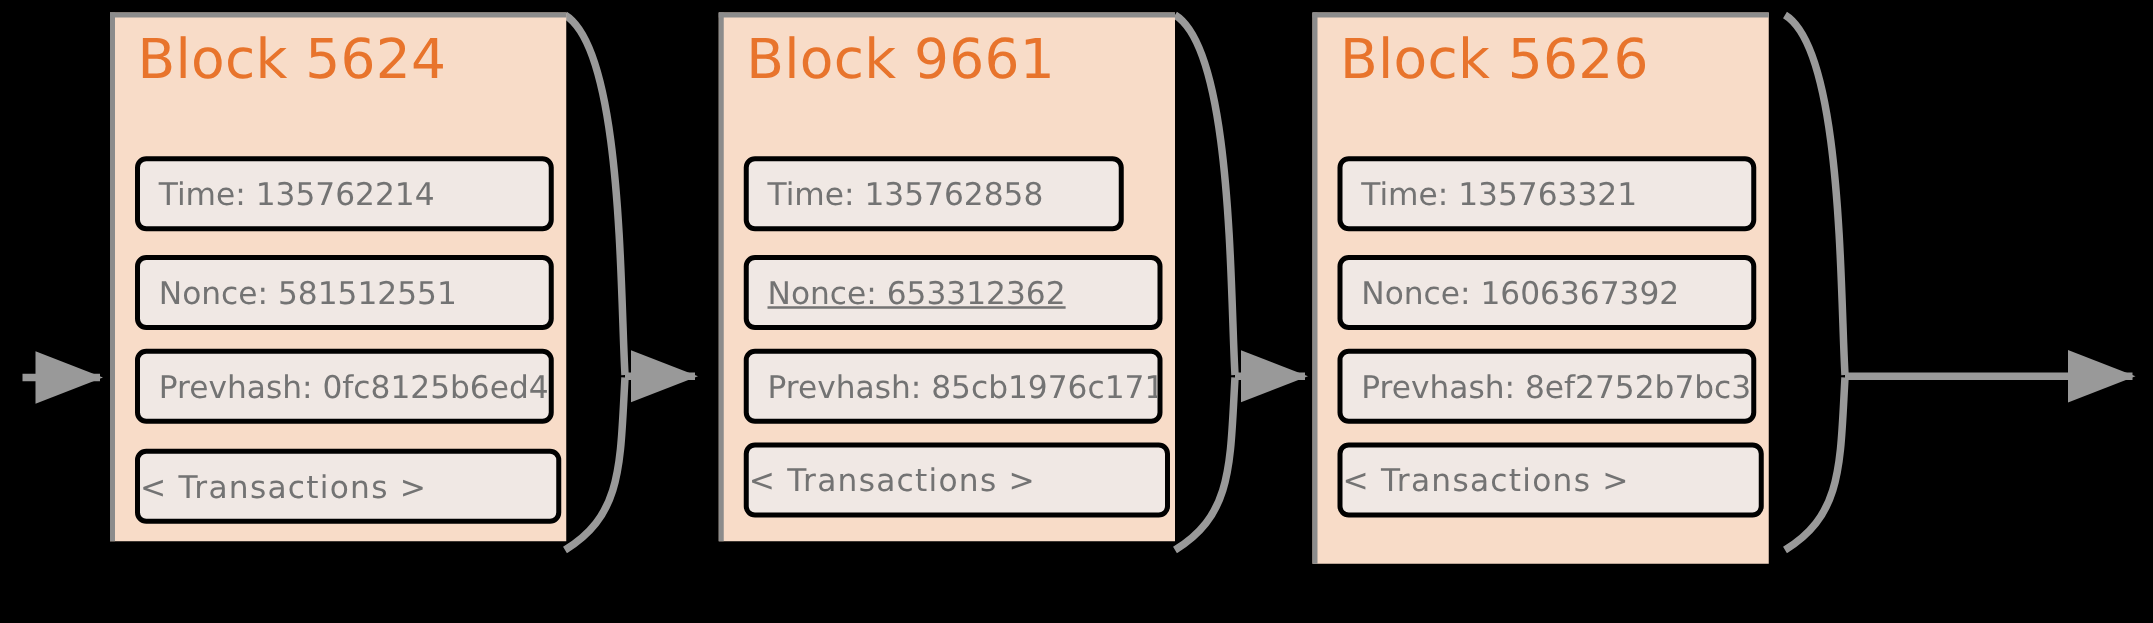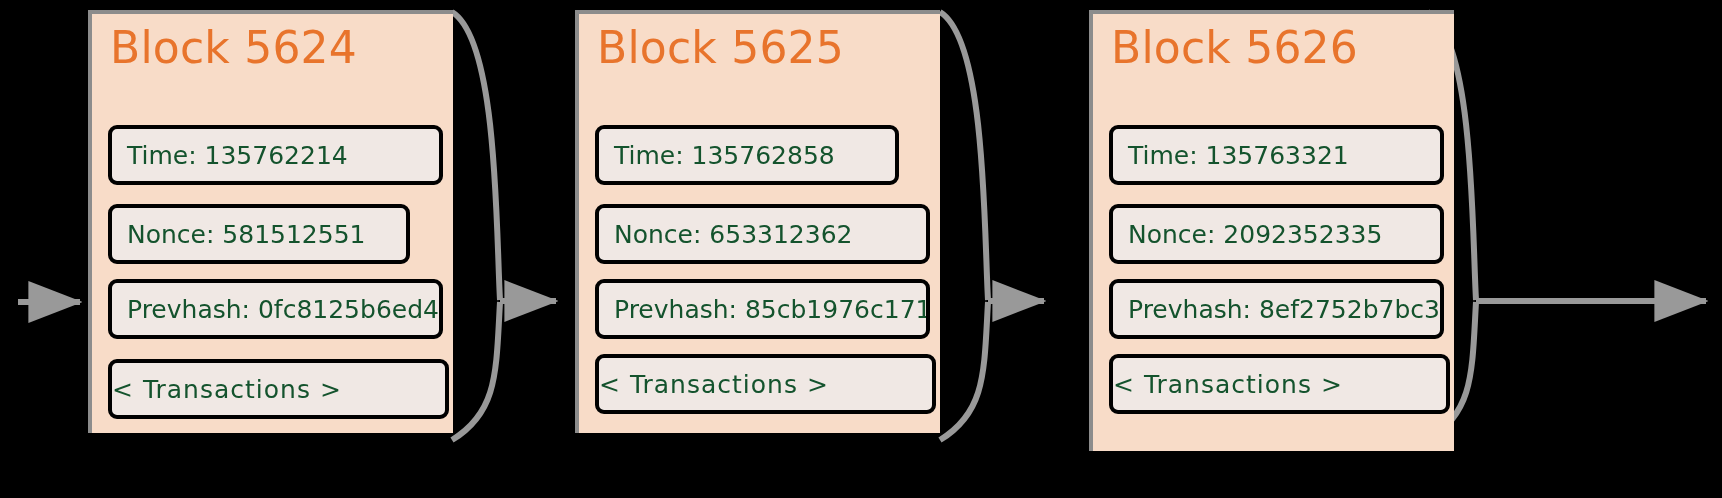--- a/index.html
+++ b/index.html
@@ -45,21 +45,21 @@
   }
   .field {
     position: absolute;
     box-sizing: border-box;
     background: #f0e8e4;
     border: 4px solid #000000;
     border-radius: 9px;
     height: 60px;
     line-height: 54px;
     font-size: 25px;
-    color: #14532d;
+    color: #737373;
     white-space: nowrap;
     overflow: hidden;
   }
   .field.left {
     padding-left: 15px;
     text-align: left;
   }
   .field.center {
     text-align: left;
     letter-spacing: 1px;
@@ -96,34 +96,34 @@
     <g>
       <path d="M1428,12 C1474,40 1472,230 1476,300" stroke="#999999" stroke-width="6" fill="none"></path>
       <path d="M1428,440 C1474,412 1472,372 1476,302" stroke="#999999" stroke-width="6" fill="none"></path>
       <path d="M1476,301 L1706,301" stroke="#999999" stroke-width="6" fill="none" marker-end="url(#arrowhead)"></path>
     </g>
   </svg>
 
   <div class="block" style="left:88px; top:10px; width:365px; height:423px;">
     <div class="block-title">Block 5624</div>
     <div class="field left" style="left:16px; top:111px; width:335px;">Time: 135762214</div>
-    <div class="field left" style="left:16px; top:190px; width:302px;">Nonce: 581512551</div>
+    <div class="field left" style="left:16px; top:190px; width:335px;">Nonce: 581512551</div>
     <div class="field left" style="left:16px; top:265px; width:335px;">Prevhash: 0fc8125b6ed4</div>
     <div class="field center" style="left:16px; top:345px; width:341px;">&lt; Transactions &gt;</div>
   </div>
 
   <div class="block" style="left:575px; top:10px; width:365px; height:423px;">
-    <div class="block-title">Block 5625</div>
+    <div class="block-title">Block 9661</div>
     <div class="field left" style="left:16px; top:111px; width:304px;">Time: 135762858</div>
-    <div class="field left" style="left:16px; top:190px; width:335px;">Nonce: 653312362</div>
+    <div class="field left" style="left:16px; top:190px; width:335px;text-decoration:underline;">Nonce: 653312362</div>
     <div class="field left" style="left:16px; top:265px; width:335px;">Prevhash: 85cb1976c171</div>
     <div class="field center" style="left:16px; top:340px; width:341px;">&lt; Transactions &gt;</div>
   </div>
 
-  <div class="block" style="left:1089px; top:10px; width:365px; height:441px;">
+  <div class="block" style="left:1050px; top:10px; width:365px; height:441px;">
     <div class="block-title">Block 5626</div>
     <div class="field left" style="left:16px; top:111px; width:335px;">Time: 135763321</div>
-    <div class="field left" style="left:16px; top:190px; width:335px;">Nonce: 2092352335</div>
+    <div class="field left" style="left:16px; top:190px; width:335px;">Nonce: 1606367392</div>
     <div class="field left" style="left:16px; top:265px; width:335px;">Prevhash: 8ef2752b7bc3</div>
     <div class="field center" style="left:16px; top:340px; width:341px;">&lt; Transactions &gt;</div>
   </div>
 
 </div>
 
 </body></html>

